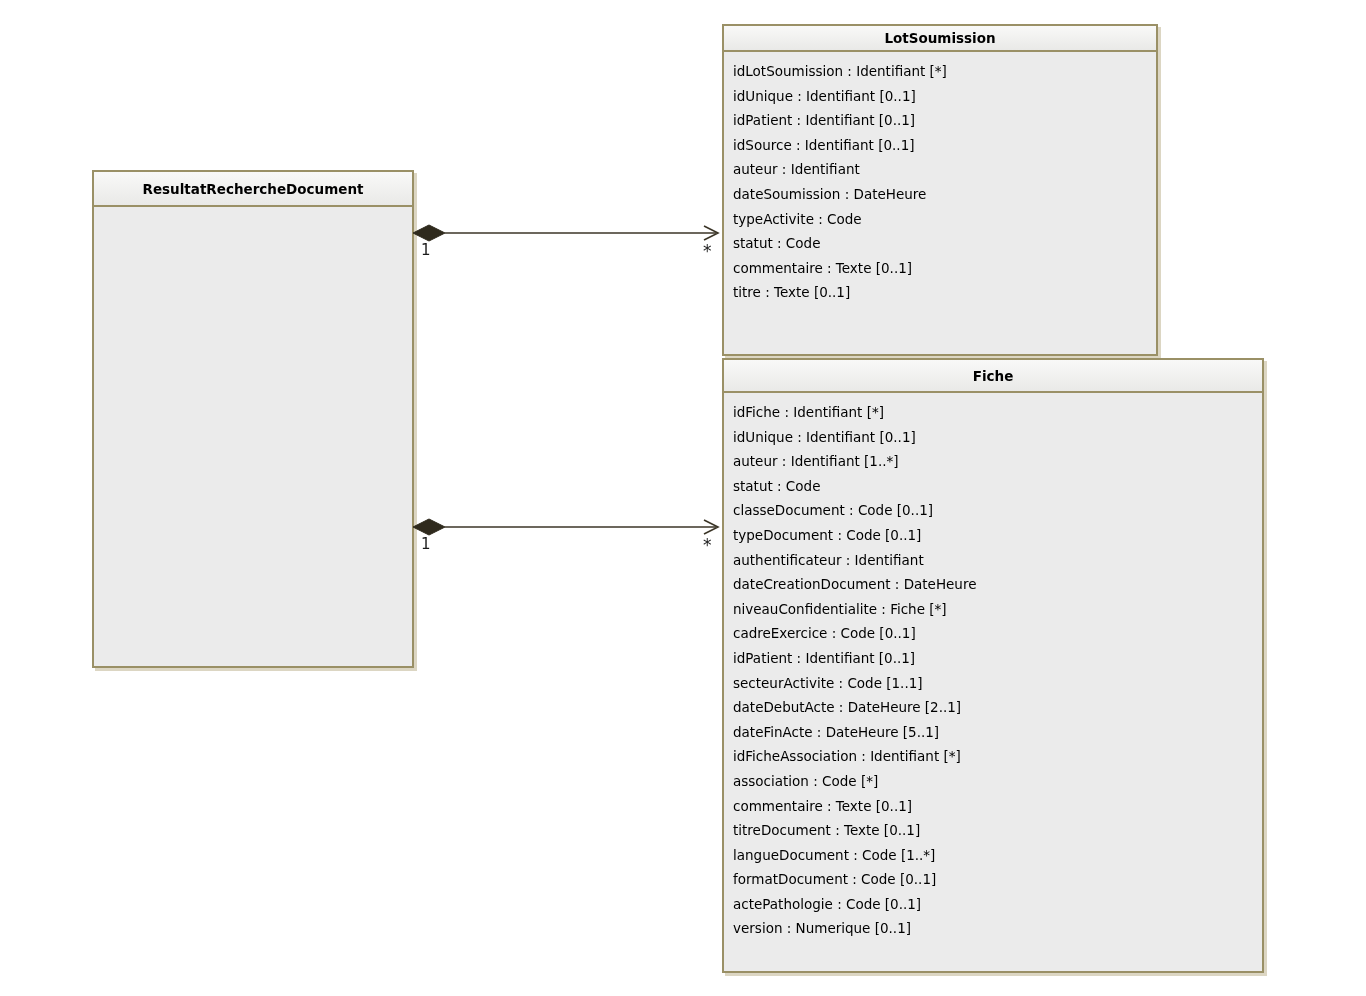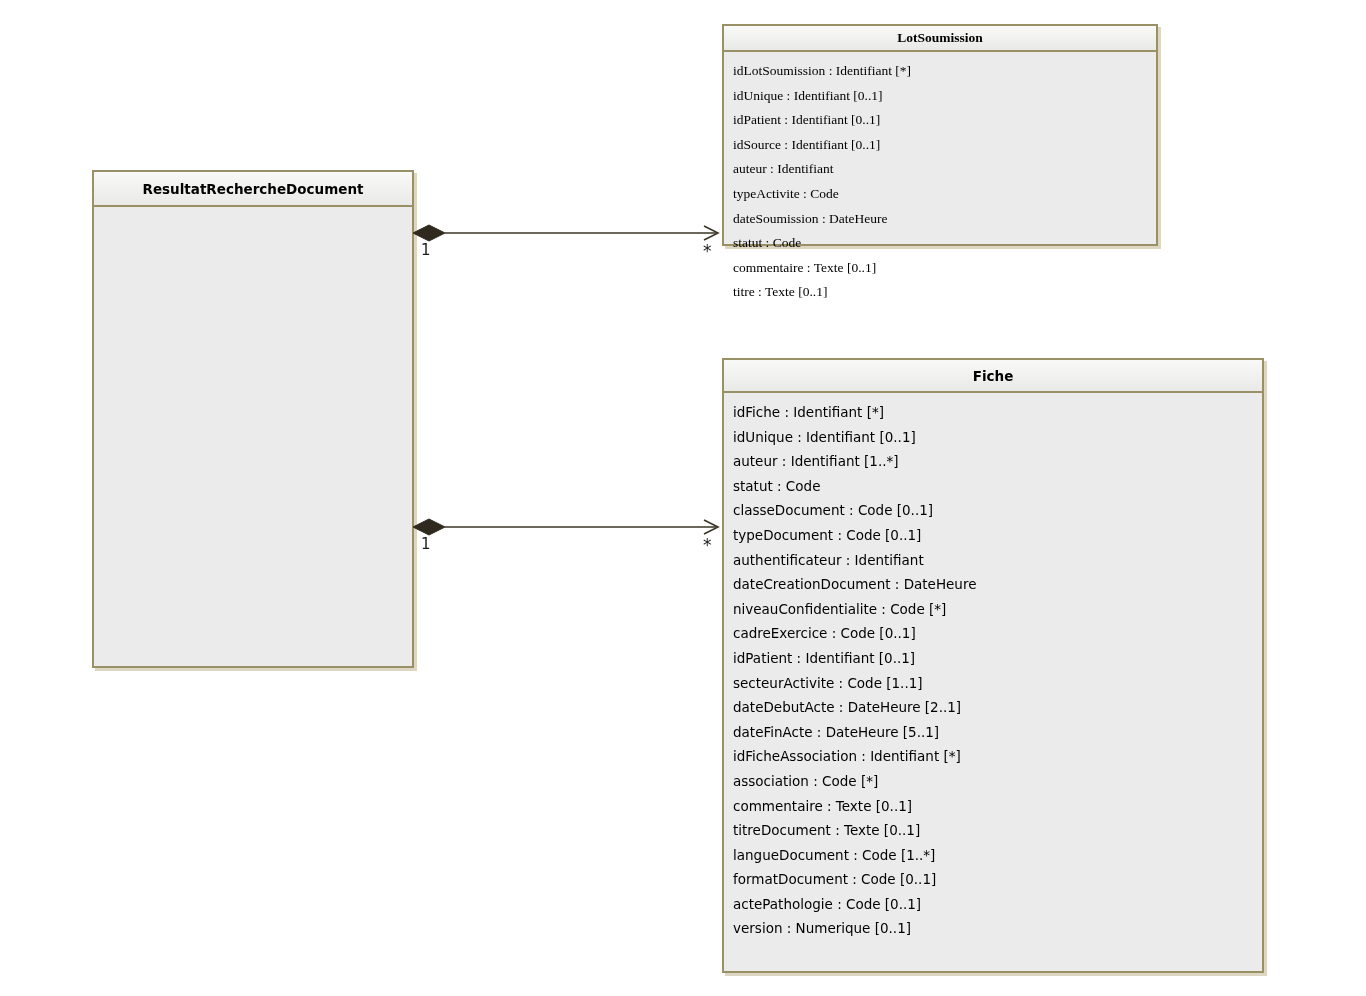--- a/index.html
+++ b/index.html
@@ -56,48 +56,48 @@
 </head>
 <body>
 
 <div class="canvas">
 
   <div class="uml-class" style="left:92px; top:170px; width:322px; height:498px;">
     <div class="uml-class-title" style="height:33px;">ResultatRechercheDocument</div>
     <div class="uml-attrs"></div>
   </div>
 
-  <div class="uml-class" style="left:722px; top:24px; width:436px; height:222px;font-family:Liberation Serif, serif;">
+  <div class="uml-class" style="left:722px; top:24px; width:436px; height:332px;">
     <div class="uml-class-title" style="height:24px;">LotSoumission</div>
     <div class="uml-attrs">
         <div class="attr-row">idLotSoumission : Identifiant [*]</div>
         <div class="attr-row">idUnique : Identifiant [0..1]</div>
         <div class="attr-row">idPatient : Identifiant [0..1]</div>
         <div class="attr-row">idSource : Identifiant [0..1]</div>
         <div class="attr-row">auteur : Identifiant</div>
+        <div class="attr-row">dateSoumission : DateHeure</div>
         <div class="attr-row">typeActivite : Code</div>
-        <div class="attr-row">dateSoumission : DateHeure</div>
         <div class="attr-row">statut : Code</div>
         <div class="attr-row">commentaire : Texte [0..1]</div>
         <div class="attr-row">titre : Texte [0..1]</div>
       </div>
   </div>
 
   <div class="uml-class" style="left:722px; top:358px; width:542px; height:615px;">
     <div class="uml-class-title" style="height:31px;text-align:center;">Fiche</div>
     <div class="uml-attrs">
         <div class="attr-row">idFiche : Identifiant [*]</div>
         <div class="attr-row">idUnique : Identifiant [0..1]</div>
         <div class="attr-row">auteur : Identifiant [1..*]</div>
         <div class="attr-row">statut : Code</div>
         <div class="attr-row">classeDocument : Code [0..1]</div>
         <div class="attr-row">typeDocument : Code [0..1]</div>
         <div class="attr-row">authentificateur : Identifiant</div>
         <div class="attr-row">dateCreationDocument : DateHeure</div>
-        <div class="attr-row">niveauConfidentialite : Code [*]</div>
+        <div class="attr-row">niveauConfidentialite : Fiche [*]</div>
         <div class="attr-row">cadreExercice : Code [0..1]</div>
         <div class="attr-row">idPatient : Identifiant [0..1]</div>
         <div class="attr-row">secteurActivite : Code [1..1]</div>
         <div class="attr-row">dateDebutActe : DateHeure [2..1]</div>
         <div class="attr-row">dateFinActe : DateHeure [5..1]</div>
         <div class="attr-row">idFicheAssociation : Identifiant [*]</div>
         <div class="attr-row">association : Code [*]</div>
         <div class="attr-row">commentaire : Texte [0..1]</div>
         <div class="attr-row">titreDocument : Texte [0..1]</div>
         <div class="attr-row">langueDocument : Code [1..*]</div>

